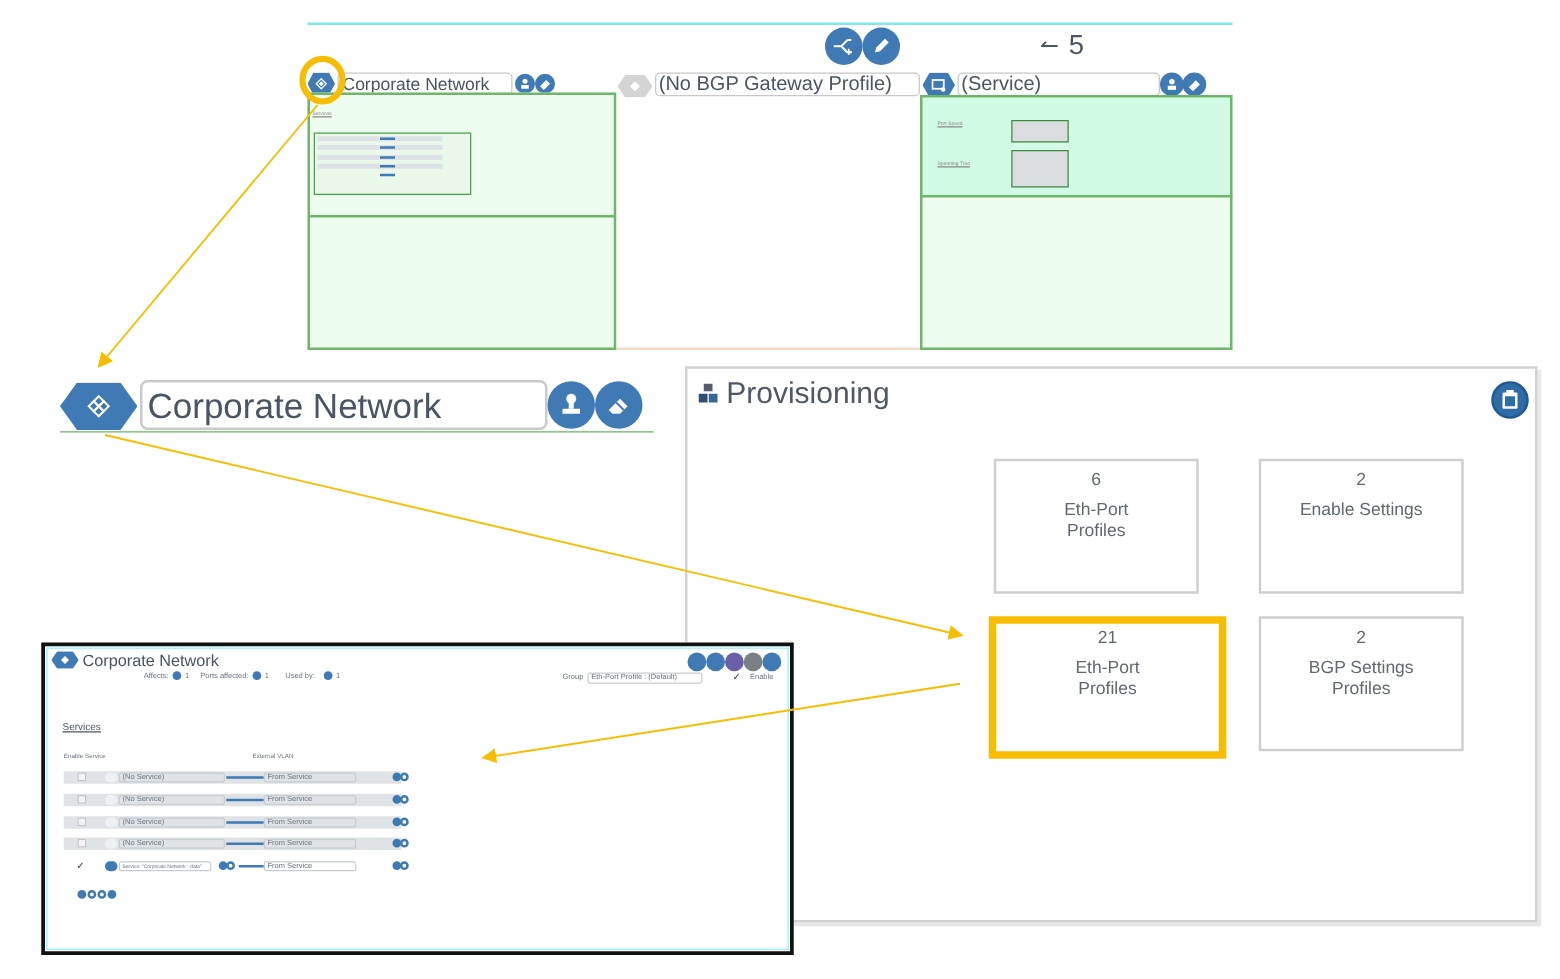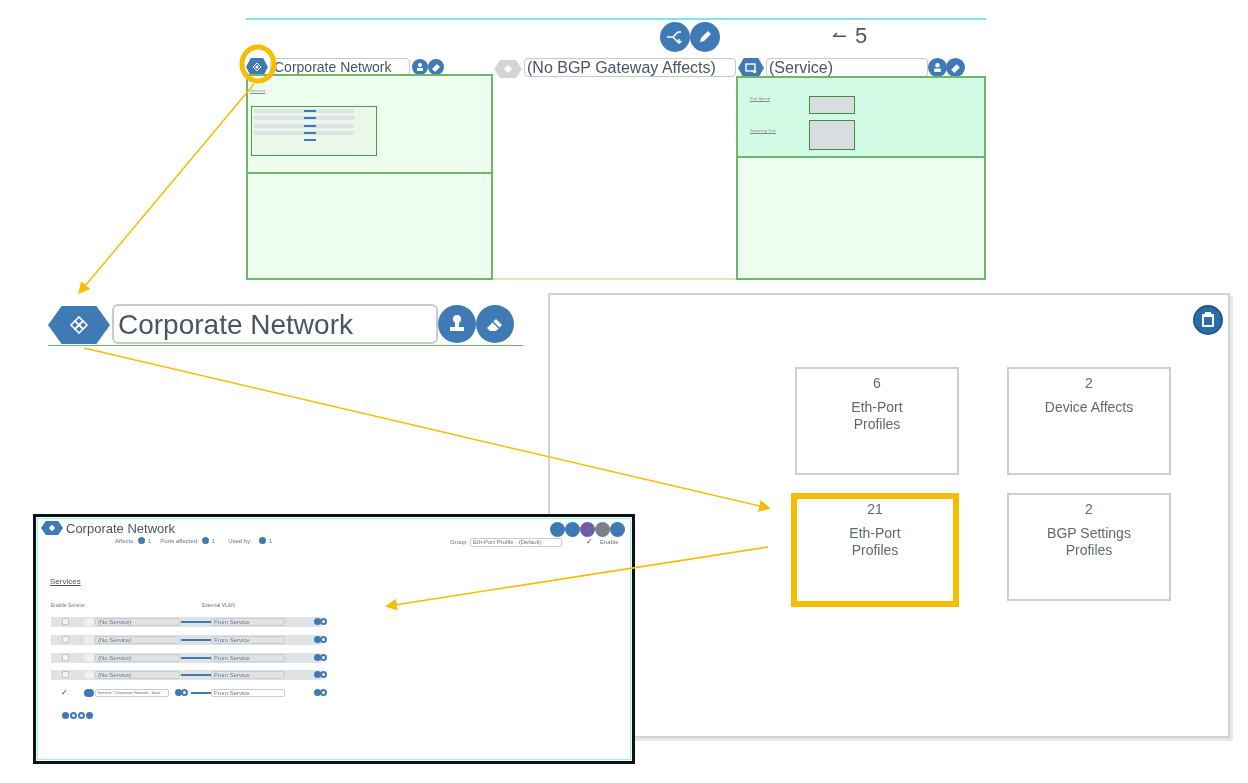--- a/index.html
+++ b/index.html
@@ -85,21 +85,21 @@
       <svg width="10" height="10" viewBox="0 0 10 10">
         <path d="M1 7l5-5 3 3-5 5z" fill="#fff"></path>
       </svg>
     </div>
 
   <div class="hex grey" style="left:248px; top:40px; width:28px; height:18px;">
     <svg width="10" height="10" viewBox="0 0 10 10">
         <path d="M5 1l4 4-4 4-4-4z" fill="#fff"></path>
       </svg>
   </div>
-  <div class="name-input" style="left:278px; top:38px; width:212px; height:19px; font-size:16px; line-height:17px; padding-left:2px;">(No BGP Gateway Affects)</div>
+  <div class="name-input" style="left:278px; top:38px; width:212px; height:19px; font-size:16px; line-height:17px; padding-left:2px;">(No BGP Gateway Profile)</div>
 
   <div class="hex" style="left:492px; top:38px; width:26px; height:20px;">
     <svg width="12" height="11" viewBox="0 0 12 11">
         <rect x="1" y="1" width="9" height="7" fill="none" stroke="#fff" stroke-width="1.4"></rect>
         <circle cx="9.5" cy="8.5" r="1.8" fill="#fff"></circle>
       </svg>
   </div>
   <div class="name-input" style="left:520px; top:38px; width:162px; height:19px; font-size:16px; line-height:17px; padding-left:2px;">(Service)</div>
   <div class="circ-btn" style="left:682px; top:38px; width:19px; height:19px;">
       <svg width="11" height="11" viewBox="0 0 10 10">
@@ -159,38 +159,48 @@
   </div>
   <div class="circ-btn" style="left:428px; top:5px; width:38px; height:38px;">
     <svg width="22" height="22" viewBox="0 0 22 22">
         <path d="M3 15l9-9 6 6-6 6H6z" fill="#fff"></path>
         <path d="M9 9l6 6" stroke="#3f7ab4" stroke-width="1.5"></path>
       </svg>
   </div>
 </div>
 
 <div id="prov-panel" class="abs">
+  <div class="abs" style="left:8px; top:6px; display:flex; align-items:center;">
+    <span style="display:inline-block; width:18px; height:18px; margin-right:5px;">
+      <svg width="18" height="18" viewBox="0 0 18 18">
+          <rect x="5" y="1" width="7" height="6" fill="#555f6b"></rect>
+          <rect x="1" y="9" width="7" height="7" fill="#2e4f70"></rect>
+          <rect x="9" y="9" width="7" height="7" fill="#3a6791"></rect>
+        </svg>
+    </span>
+    <span style="font-size:24px; color:#4f5863;">Provisioning</span>
+  </div>
   <div class="circ-btn" style="left:643px; top:10px; width:30px; height:30px; background:#2e6ca6; border:2px solid #1f5a92;">
     <svg width="14" height="16" viewBox="0 0 14 16">
         <rect x="1" y="2" width="12" height="13" rx="1" fill="#fff"></rect>
         <rect x="4" y="0" width="6" height="3" fill="#fff"></rect>
         <rect x="3" y="5" width="8" height="8" fill="#2e6ca6"></rect>
       </svg>
   </div>
 
   <div class="tile" style="left:245px; top:72px;">
     <div class="count">6</div>
     <div class="label">Eth-Port</div>
     <div class="label">Profiles</div>
   </div>
   <div class="tile" style="left:457px; top:72px;">
     <div class="count">2</div>
-    <div class="label">Device Affects</div>
-  </div>
-  <div class="tile highlight" style="left:241px; top:198px; width:168px; height:114px;">
+    <div class="label">Enable Settings</div>
+  </div>
+  <div class="tile highlight" style="left:241px; top:198px; width:190px; height:114px;">
     <div class="count">21</div>
     <div class="label">Eth-Port</div>
     <div class="label">Profiles</div>
   </div>
   <div class="tile" style="left:457px; top:198px;">
     <div class="count">2</div>
     <div class="label">BGP Settings</div>
     <div class="label">Profiles</div>
   </div>
 </div>

